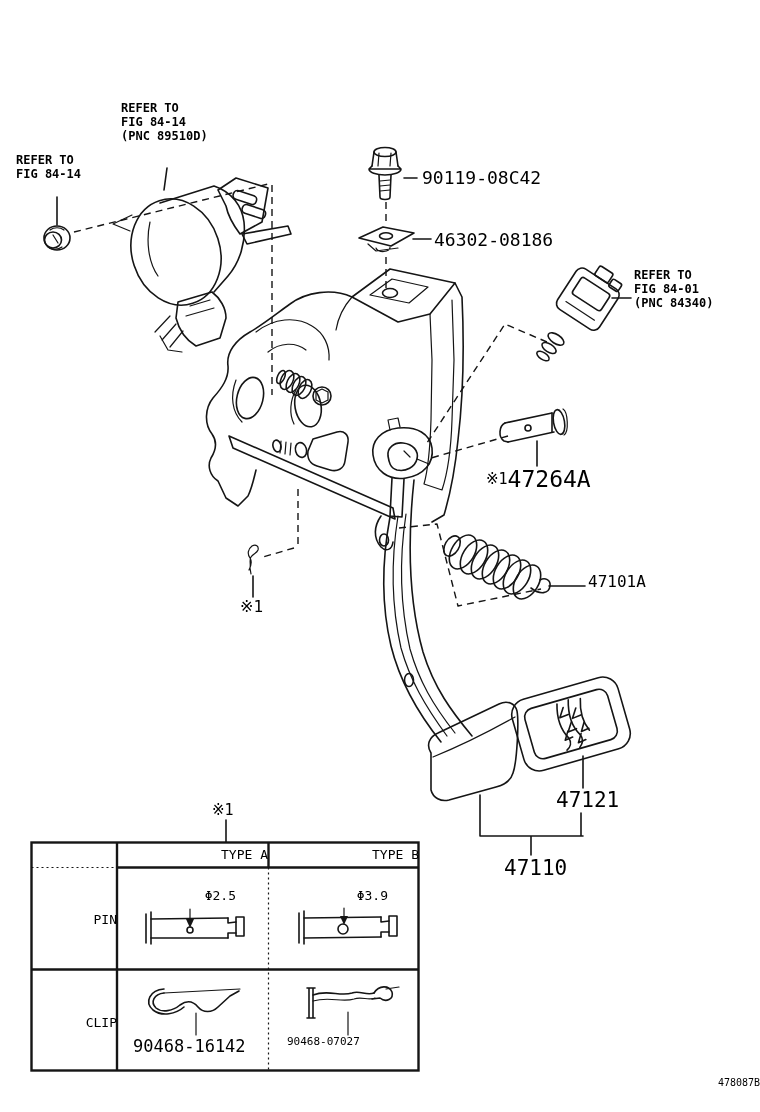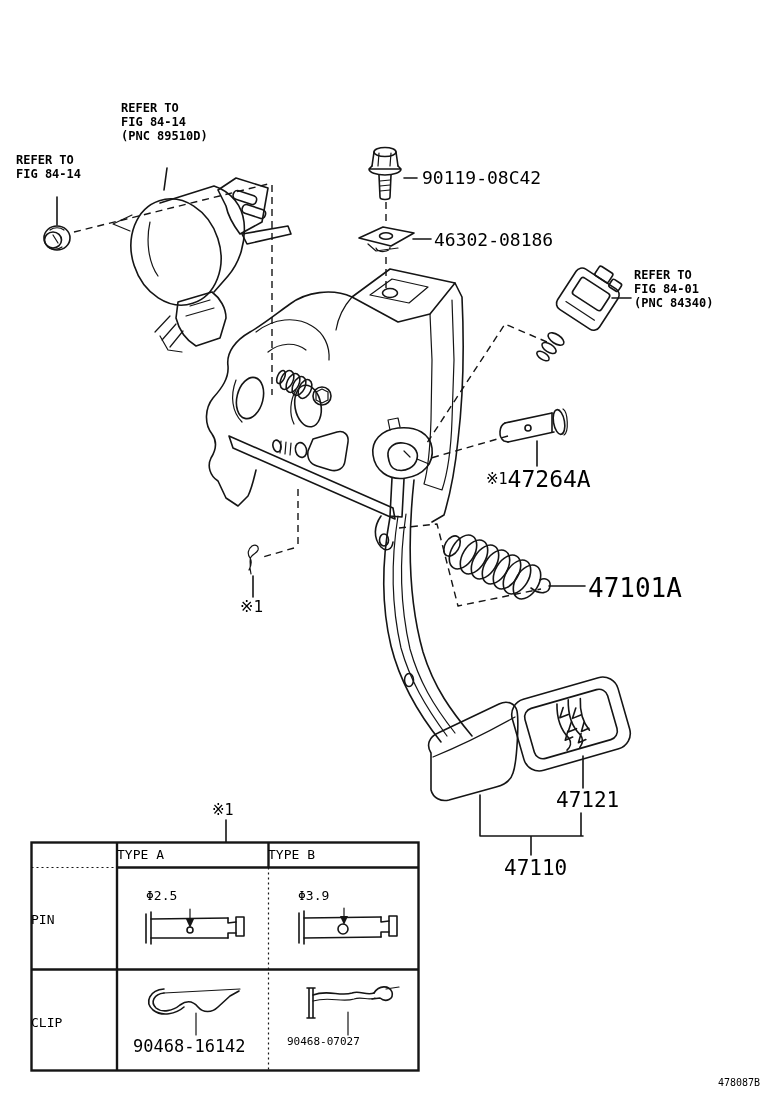--- a/index.html
+++ b/index.html
@@ -10,21 +10,21 @@
       fill:none;stroke:#151515;stroke-width:1.6;stroke-linecap:round;stroke-linejoin:round;}
   #art .thin{stroke-width:1.2;}
   #art .dash{stroke-dasharray:7 5;stroke-width:1.4;stroke-linecap:butt;}
   #art .dots{stroke-dasharray:2 3;stroke-width:1.2;stroke-linecap:butt;}
   #art .grid{stroke-width:2.4;stroke-linecap:butt;stroke-linejoin:miter;}
   #art .solidfill{fill:#151515;stroke:none;}
   .lbl{position:absolute;white-space:nowrap;font-weight:normal;line-height:1.18;}
   .note{font-size:12px;font-weight:bold;}
   .pn{font-size:18px;}
   .big{font-size:21px;}
-  .tbl{font-weight:normal;font-size:13px;text-align:left;}
+  .tbl{font-weight:normal;font-size:13px;text-align:right;}
   .ctr{text-align:left;}
 </style>
 </head>
 <body>
 
 <div id="page">
 
 <svg id="art" width="760" height="1112" viewBox="0 0 760 1112">
 
   <g>
@@ -249,21 +249,21 @@
     <div>(PNC 84340)</div>
   </div>
 
   <div class="lbl pn" style="left:422px;top:167px">90119-08C42</div>
   <div class="lbl pn" style="left:434px;top:229px">46302-08186</div>
 
   <div class="lbl" style="left:486px;top:466px">
     <span style="font-size:15px;vertical-align:3px">※1</span><span style="font-size:23px">47264A</span>
   </div>
 
-  <div class="lbl" style="left:588px;top:573px;font-size:26px">47101A</div>
+  <div class="lbl" style="left:588px;top:573px;font-size:16px">47101A</div>
   <div class="lbl big" style="left:556px;top:788px">47121</div>
   <div class="lbl big" style="left:504px;top:856px">47110</div>
 
   <div class="lbl" style="left:240px;top:598px;font-size:16px">※1</div>
   <div class="lbl" style="left:212px;top:802px;font-size:15px">※1</div>
 
   <div class="lbl tbl" style="left:117px;top:847px;width:151px">TYPE A</div>
   <div class="lbl tbl" style="left:268px;top:847px;width:151px">TYPE B</div>
   <div class="lbl tbl" style="left:31px;top:912px;width:86px">PIN</div>
   <div class="lbl tbl" style="left:31px;top:1015px;width:86px">CLIP</div>

